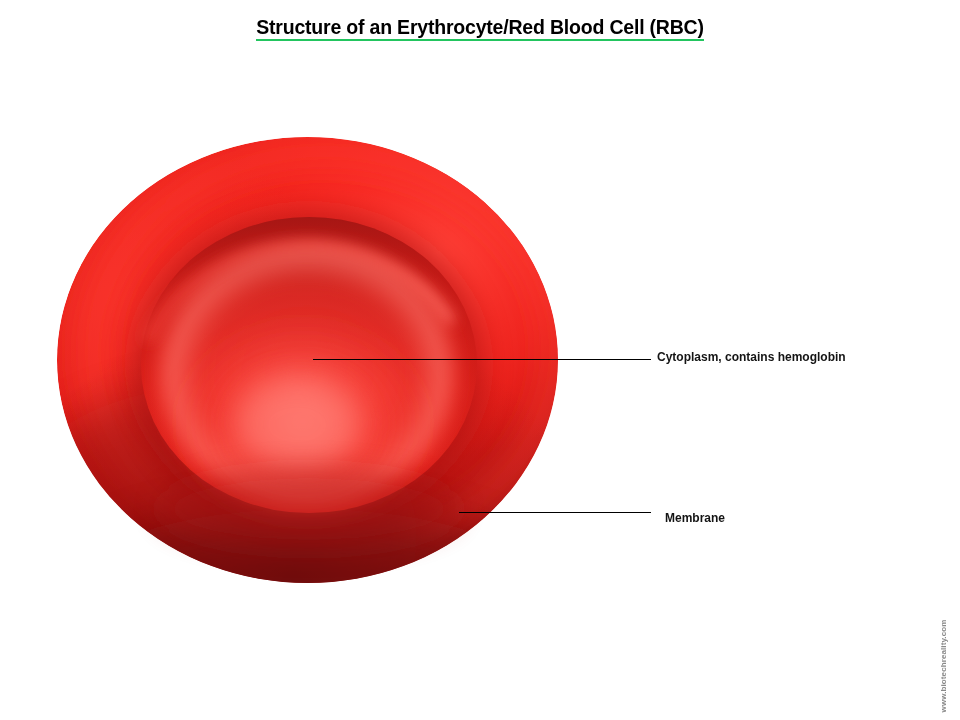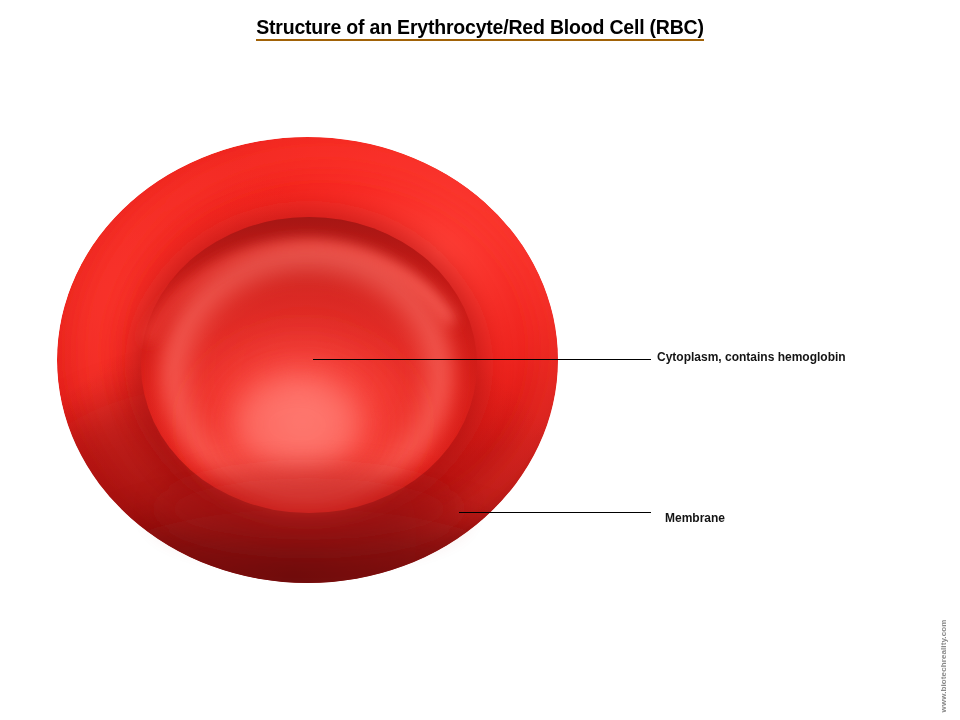--- a/index.html
+++ b/index.html
@@ -27,21 +27,21 @@
     width: 960px;
     text-align: center;
     font-family: "Liberation Sans", sans-serif;
     font-size: 19.5px;
     font-weight: bold;
     color: #000000;
     letter-spacing: -0.2px;
     white-space: nowrap;
   }
   #diagram-title .ul {
-    border-bottom: 2px solid #a16207;
+    border-bottom: 2px solid #22c55e;
     padding-bottom: 1px;
   }
 
   
   #rbc-figure {
     position: absolute;
     left: 57px;
     top: 137px;
     width: 501px;
     height: 446px;

